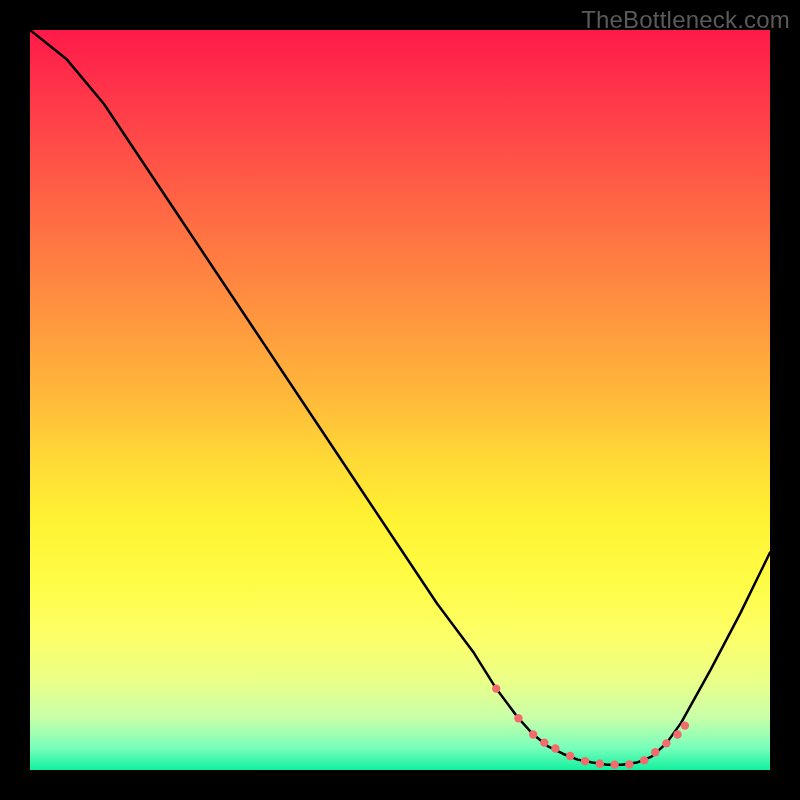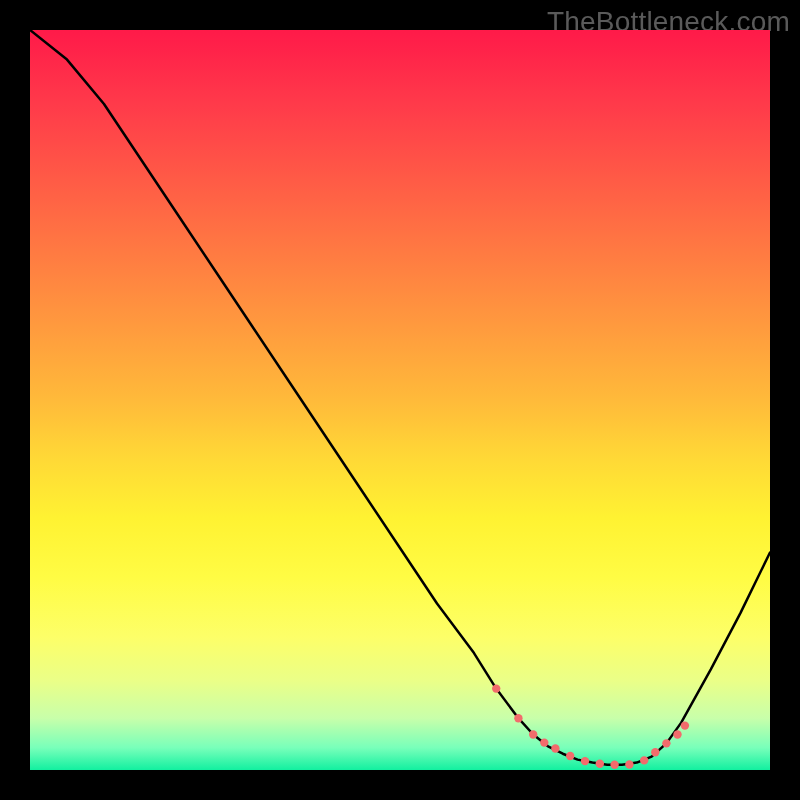--- a/index.html
+++ b/index.html
@@ -15,21 +15,21 @@
  #ffba3a 50%,
  #ffd936 58%,
  #fff232 66%,
  #fffc44 74%,
  #fdff68 82%,
  #eaff88 88%,
  #c8ffaa 93%,
  #78ffba 97%,
  #12f0a0 100%)}
 svg.curve{position:absolute;inset:0;width:100%;height:100%}
-.watermark{position:absolute;top:6px;right:10px;color:#5a5a5a;font-size:28px;font-weight:400;letter-spacing:.2px}
+.watermark{position:absolute;top:6px;right:10px;color:#5a5a5a;font-size:24px;font-weight:400;letter-spacing:.2px}
 </style>
 </head>
 <body>
 
 <div class="wrap">
   <div class="watermark">TheBottleneck.com</div>
   <div class="plot">
     <div class="grad"></div>
     <svg class="curve" viewBox="0 0 740 740" preserveAspectRatio="none">
       <path id="curve-path" fill="none" stroke="#000" stroke-width="2.5" stroke-linejoin="round" stroke-linecap="round" d="M0.00 0.00 L37.00 29.60 L74.00 74.00 L111.00 129.50 L148.00 185.00 L185.00 240.50 L222.00 296.00 L259.00 351.50 L296.00 407.00 L333.00 462.50 L370.00 518.00 L407.00 573.50 L444.00 623.08 L466.20 658.60 L488.40 688.20 L503.20 704.48 L518.00 716.32 L532.80 723.72 L547.60 729.64 L562.40 732.60 L577.20 734.82 L592.00 734.82 L606.80 732.60 L621.60 726.68 L636.40 713.36 L651.20 692.64 L680.80 639.36 L710.40 583.12 L740.00 522.44"></path>

